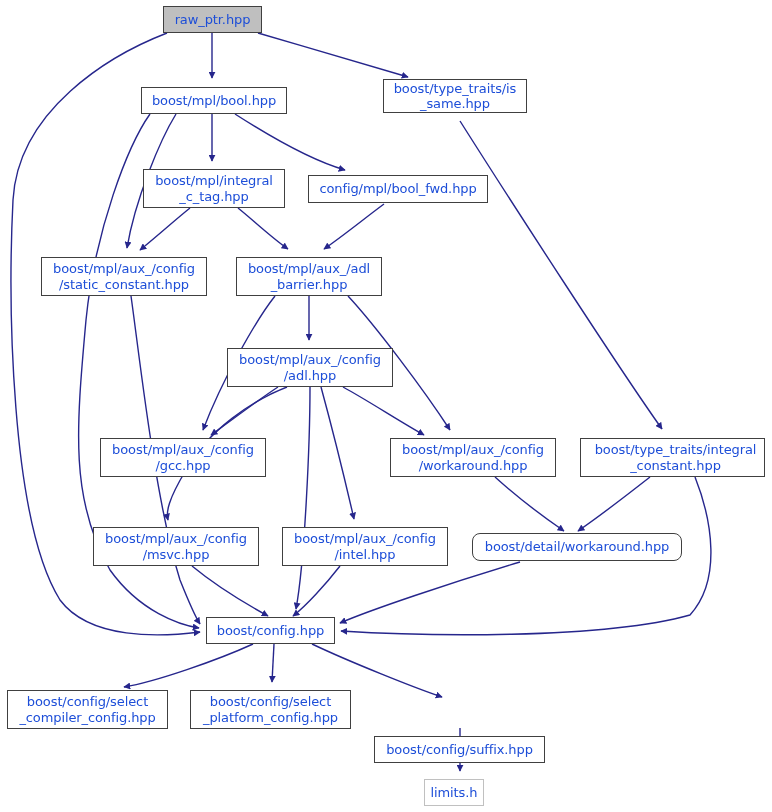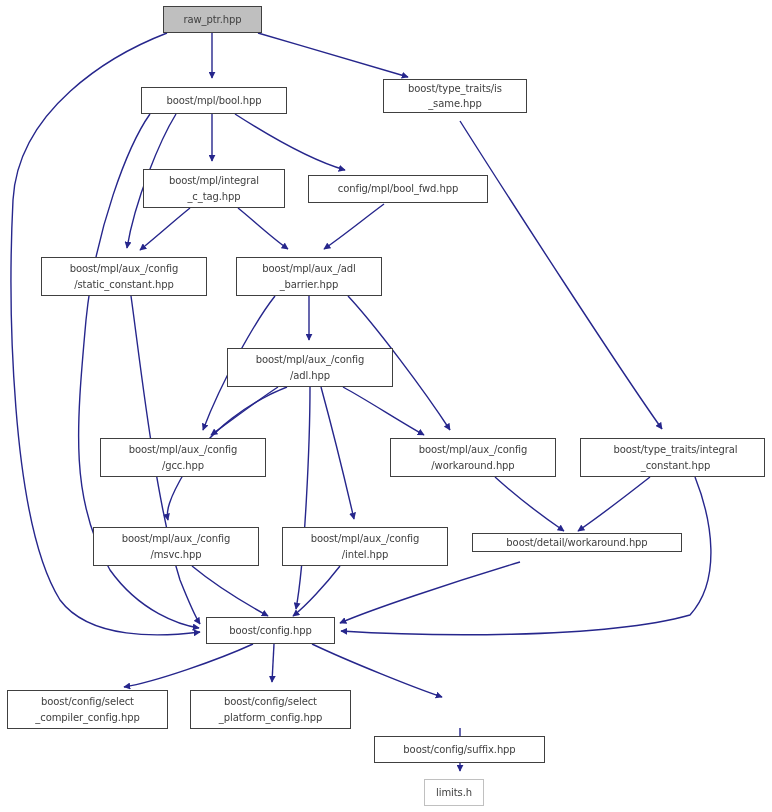--- a/index.html
+++ b/index.html
@@ -21,22 +21,22 @@
     top: 0;
     width: 772px;
     height: 812px;
     pointer-events: none;
   }
   .node {
     position: absolute;
     box-sizing: border-box;
     border: 1px solid #404040;
     background: #ffffff;
-    color: #404040;
-    font-size: 10px;
+    color: #1d4ed8;
+    font-size: 13px;
     line-height: 15.5px;
     display: flex;
     align-items: center;
     justify-content: center;
     text-align: center;
     white-space: pre-line;
     letter-spacing: -0.1px;
     z-index: 2;
   }
   .node.root {
@@ -110,21 +110,21 @@
       <div class="node" style="left: 100px; top: 438px; width: 166px; height: 39px;">boost/mpl/aux_/config
 /gcc.hpp</div>
       <div class="node" style="left: 390px; top: 438px; width: 166px; height: 39px;">boost/mpl/aux_/config
 /workaround.hpp</div>
       <div class="node" style="left: 580px; top: 438px; width: 185px; height: 39px; padding-left: 6px;">boost/type_traits/integral
 _constant.hpp</div>
       <div class="node" style="left: 93px; top: 527px; width: 166px; height: 39px;">boost/mpl/aux_/config
 /msvc.hpp</div>
       <div class="node" style="left: 282px; top: 527px; width: 166px; height: 39px;">boost/mpl/aux_/config
 /intel.hpp</div>
-      <div class="node" style="left: 472px; top: 533px; width: 210px; height: 19px;">boost/detail/workaround.hpp</div>
+      <div class="node" style="left: 472px; top: 533px; width: 210px; height: 28px; border-radius: 8px;">boost/detail/workaround.hpp</div>
       <div class="node" style="left: 206px; top: 617px; width: 129px; height: 27px;">boost/config.hpp</div>
       <div class="node" style="left: 7px; top: 690px; width: 161px; height: 39px;">boost/config/select
 _compiler_config.hpp</div>
       <div class="node" style="left: 190px; top: 690px; width: 161px; height: 39px;">boost/config/select
 _platform_config.hpp</div>
       <div class="node" style="left: 374px; top: 736px; width: 171px; height: 27px;">boost/config/suffix.hpp</div>
       <div class="node external" style="left: 424px; top: 779px; width: 60px; height: 27px;">limits.h</div>
     </div>
 
 </div>

